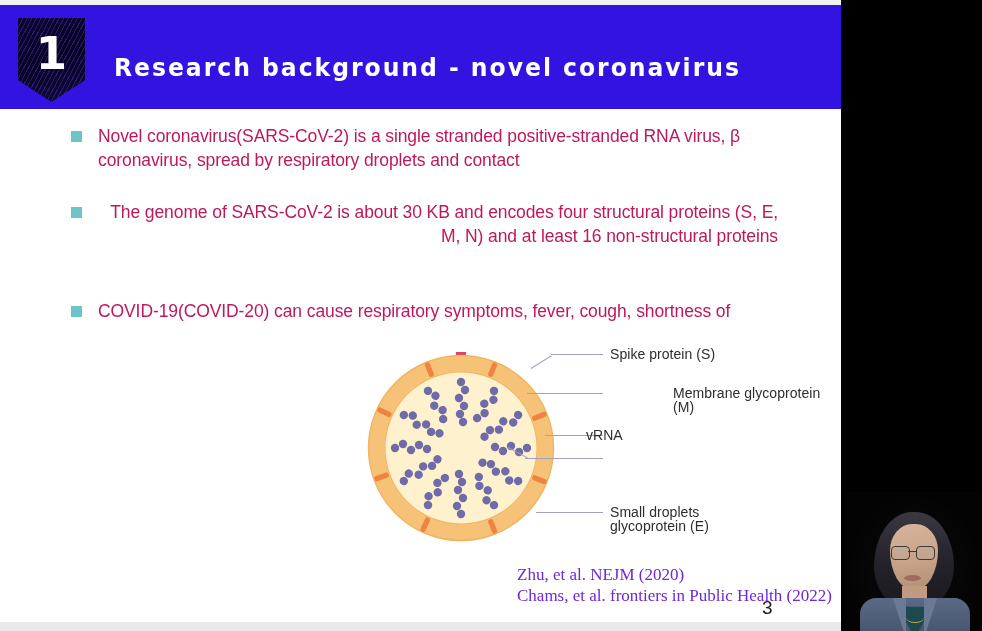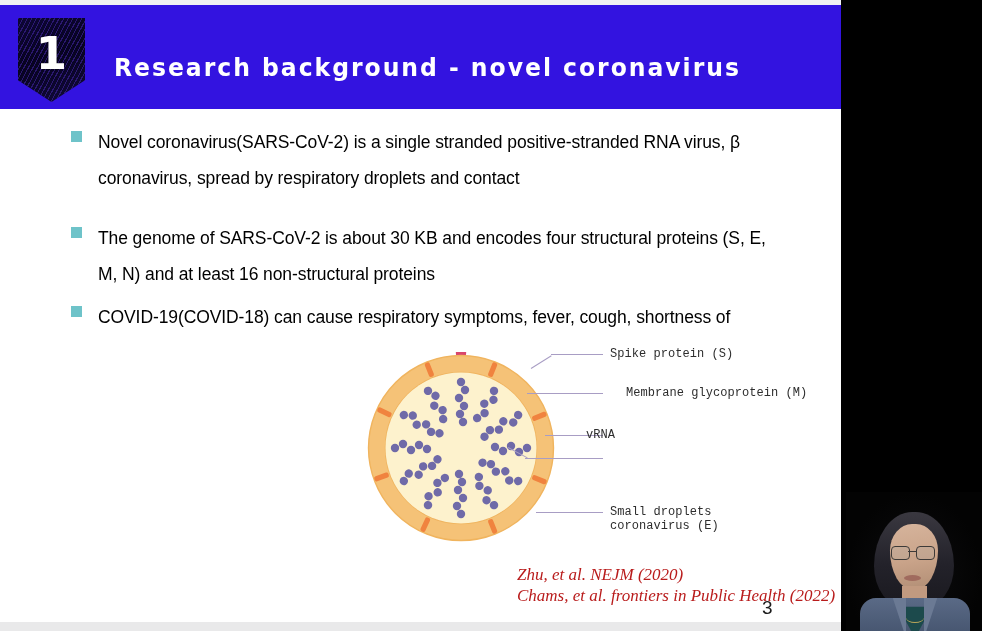--- a/index.html
+++ b/index.html
@@ -95,27 +95,27 @@
   .bullet-marker {
     width: 11px; height: 11px;
     background: #6ec3c9;
     margin-top: 7px;
     margin-right: 16px;
     flex: 0 0 auto;
   }
   .bullet-text {
     font-family: "Liberation Sans", sans-serif;
     font-size: 17.5px;
-    color: #000000;
-    line-height: 36px;
+    color: #be185d;
+    line-height: 24px;
     max-width: 680px;
     letter-spacing: -0.1px;
   }
   #bullet-1 { left: 71px; top: 124px; }
-  #bullet-2 { left: 71px; top: 220px; }
+  #bullet-2 { left: 71px; top: 200px; text-align: right; }
   #bullet-3 { left: 71px; top: 299px; }
 
   
   #em-photo {
     position: absolute;
     left: 94px; top: 330px;
     width: 226px; height: 240px;
     background:
       radial-gradient(ellipse 22px 14px at 62% 12%, rgba(235,235,235,0.75), rgba(235,235,235,0) 70%),
       radial-gradient(ellipse 30px 20px at 72% 18%, rgba(225,225,225,0.55), rgba(225,225,225,0) 70%),
@@ -201,28 +201,28 @@
   #virus-diagram {
     position: absolute;
     left: 348px; top: 330px;
     width: 226px; height: 238px;
   }
   #virus-svg { display: block; width: 226px; height: 238px; }
 
   
   .diagram-label {
     position: absolute;
-    font-family: Liberation Mono, monospace;
-    font-size: 12px;
+    font-family: Liberation Sans, sans-serif;
+    font-size: 14px;
     color: #2d2d2d;
     line-height: 14px;
     letter-spacing: 0.05px;
   }
   #label-spike { left: 610px; top: 347px; }
-  #label-membrane { left: 594px; top: 386px; padding-left: 32px; }
+  #label-membrane { left: 641px; top: 386px; padding-left: 32px; }
   #label-vrna { left: 586px; top: 428px; text-align: center; }
   #label-nucleocapsid { left: 610px; top: 451px; }
   #label-envelope { left: 610px; top: 505px; }
 
   .leader-line {
     position: absolute;
     height: 1px;
     background: #a89dc4;
   }
   #leader-spike   { left: 551px; top: 354px; width: 52px; }
@@ -238,24 +238,23 @@
   }
   #leader-spike-diag { left: 531px; top: 368px; width: 24px; transform: rotate(-32deg); }
   #leader-nucleo-diag{ left: 508px; top: 447px; width: 22px; transform: rotate(28deg); }
 
   
   #citations {
     position: absolute;
     left: 517px; top: 564px;
     font-family: "Liberation Serif", serif;
     font-size: 17px;
-    color: #b91c1c;
+    color: #6d28d9;
     line-height: 21px;
     white-space: nowrap;
-    font-style: italic;
   }
   #page-number {
     position: absolute;
     left: 762px; top: 597px;
     font-family: "Liberation Sans", sans-serif;
     font-size: 19px;
     color: #1b1b1b;
   }
 
   
@@ -363,21 +362,21 @@
     <div class="bullet-text">Novel coronavirus(SARS-CoV-2) is a single stranded positive-stranded RNA virus, β coronavirus, spread by respiratory droplets and contact</div>
   </div>
 
   <div class="bullet-row" id="bullet-2">
     <div class="bullet-marker"></div>
     <div class="bullet-text">The genome of SARS-CoV-2 is about 30 KB and encodes four structural proteins (S, E, M, N) and at least 16 non-structural proteins</div>
   </div>
 
   <div class="bullet-row" id="bullet-3">
     <div class="bullet-marker"></div>
-    <div class="bullet-text">COVID-19(COVID-18) can cause respiratory symptoms, fever, cough, shortness of</div>
+    <div class="bullet-text">COVID-19(COVID-20) can cause respiratory symptoms, fever, cough, shortness of</div>
   </div>
 
 
   <div id="virus-diagram">
     <svg id="virus-svg" viewBox="0 0 226 238" xmlns="http://www.w3.org/2000/svg">
       <defs>
         <g id="spike-g">
           <path d="M -5.2 0 L 5.2 0 L 3.0 28 L -3.0 28 Z" fill="#d9466b"></path>
           <ellipse cx="0" cy="29" rx="4.4" ry="3.4" fill="#c93e63"></ellipse>
         </g>
@@ -659,21 +658,21 @@
   <div class="leader-line" id="leader-vrna"></div>
   <div class="leader-line" id="leader-nucleo"></div>
   <div class="leader-diag" id="leader-nucleo-diag"></div>
   <div class="leader-line" id="leader-env"></div>
 
   <div class="diagram-label" id="label-spike">Spike protein (S)</div>
   <div class="diagram-label" id="label-membrane">Membrane glycoprotein (M)</div>
   <div class="diagram-label" id="label-vrna">vRNA</div>
   <div class="diagram-label" id="label-envelope">
     <div>Small droplets</div>
-    <div>coronavirus (E)</div>
+    <div>glycoprotein (E)</div>
   </div>
 
   <div id="citations">
     <div>Zhu, et al. NEJM  (2020)</div>
     <div>Chams, et al. frontiers in Public Health  (2022)</div>
   </div>
 
   <div id="page-number">3</div>
 
 </div>

